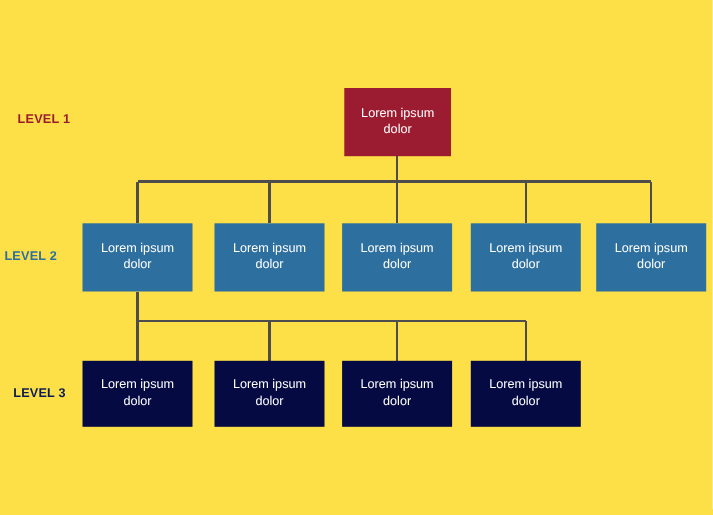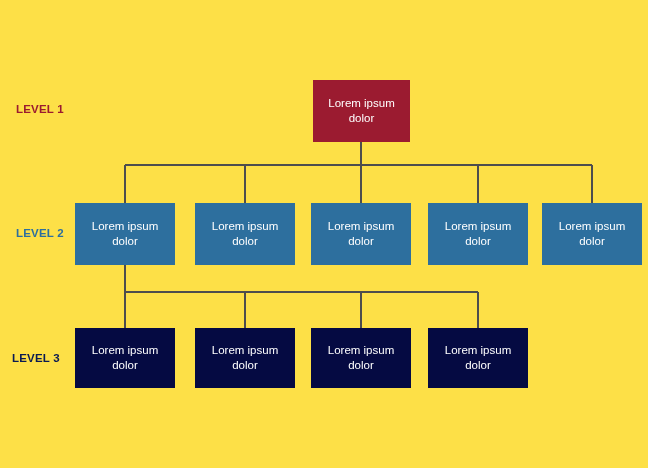--- a/index.html
+++ b/index.html
@@ -70,21 +70,21 @@
       <line x1="125" y1="265" x2="125" y2="292" stroke="#4d4d4d" stroke-width="2" shape-rendering="crispEdges"></line>
       <line x1="125" y1="292" x2="478" y2="292" stroke="#4d4d4d" stroke-width="2" shape-rendering="crispEdges"></line>
       <line x1="125" y1="292" x2="125" y2="328" stroke="#4d4d4d" stroke-width="2" shape-rendering="crispEdges"></line>
       <line x1="245" y1="292" x2="245" y2="328" stroke="#4d4d4d" stroke-width="2" shape-rendering="crispEdges"></line>
       <line x1="361" y1="292" x2="361" y2="328" stroke="#4d4d4d" stroke-width="2" shape-rendering="crispEdges"></line>
       <line x1="478" y1="292" x2="478" y2="328" stroke="#4d4d4d" stroke-width="2" shape-rendering="crispEdges"></line>
     </svg>
 
   <div id="labels">
       <div class="level-label" style="left: 16px; top: 104px; color: rgb(155, 27, 48);">LEVEL 1</div>
-      <div class="level-label" style="left: 16px; top: 228px; color: rgb(45, 111, 158);">LEVEL 2</div>
+      <div class="level-label" style="left: 4px; top: 228px; color: rgb(45, 111, 158);">LEVEL 2</div>
       <div class="level-label" style="left: 12px; top: 353px; color: rgb(10, 26, 82);">LEVEL 3</div>
     </div>
   <div id="nodes">
       <div class="node" style="left: 313px; top: 80px; width: 97px; height: 62px; background: rgb(155, 27, 48);">
         <span>Lorem ipsum dolor</span>
       </div>
       <div class="node" style="left: 75px; top: 203px; width: 100px; height: 62px; background: rgb(45, 111, 158);">
         <span>Lorem ipsum dolor</span>
       </div>
       <div class="node" style="left: 195px; top: 203px; width: 100px; height: 62px; background: rgb(45, 111, 158);">

